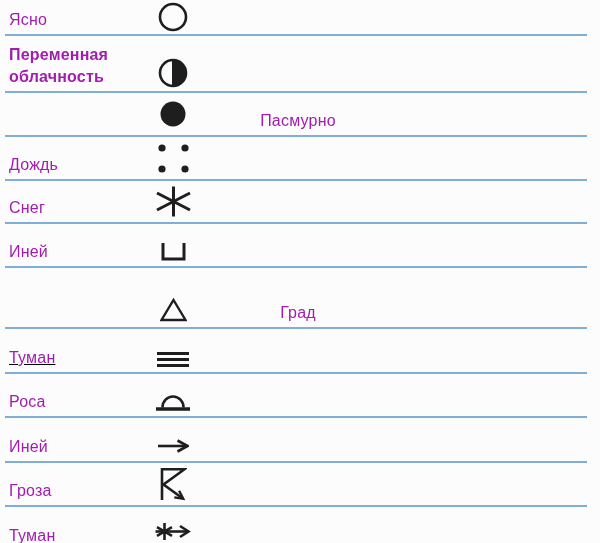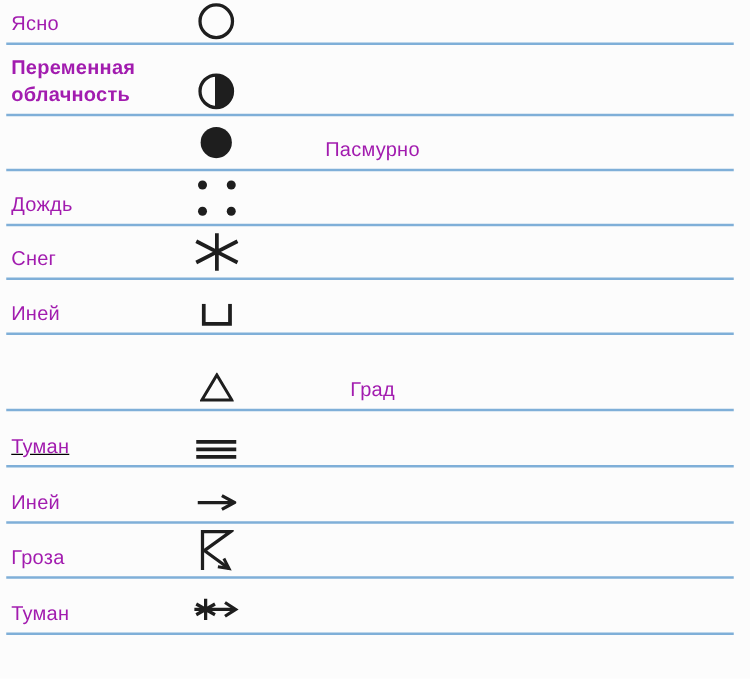--- a/index.html
+++ b/index.html
@@ -130,20 +130,29 @@
 
     <div class="row r8">
       <span class="label">Туман</span>
       <span class="sym" style="--g:4px">
         <svg width="34" height="17" viewBox="0 0 34 17">
           <path class="ink" d="M1 2.5 H33 M1 8.5 H33 M1 14.5 H33" stroke-width="3"></path>
         </svg>
       </span>
     </div>
 
+    <div class="row r9">
+      <span class="label">Роса</span>
+      <span class="sym" style="--g:5px">
+        <svg width="36" height="17" viewBox="0 0 36 17">
+          <path class="ink" d="M1 15 H35" stroke-width="3.4"></path>
+          <path class="ink" d="M7.5 13.5 A10.5 11 0 0 1 28.5 13.5" stroke-width="2.6"></path>
+        </svg>
+      </span>
+    </div>
 
     <div class="row r10">
       <span class="label">Иней</span>
       <span class="sym" style="--g:8px">
         <svg width="31" height="14" viewBox="0 0 31 14">
           <path class="ink" d="M0 7 H28" stroke-width="2.6"></path>
           <path class="ink" d="M19.5 1.5 L29.5 7 L19.5 12.5" stroke-width="2.6" stroke-linejoin="miter"></path>
         </svg>
       </span>
     </div>

